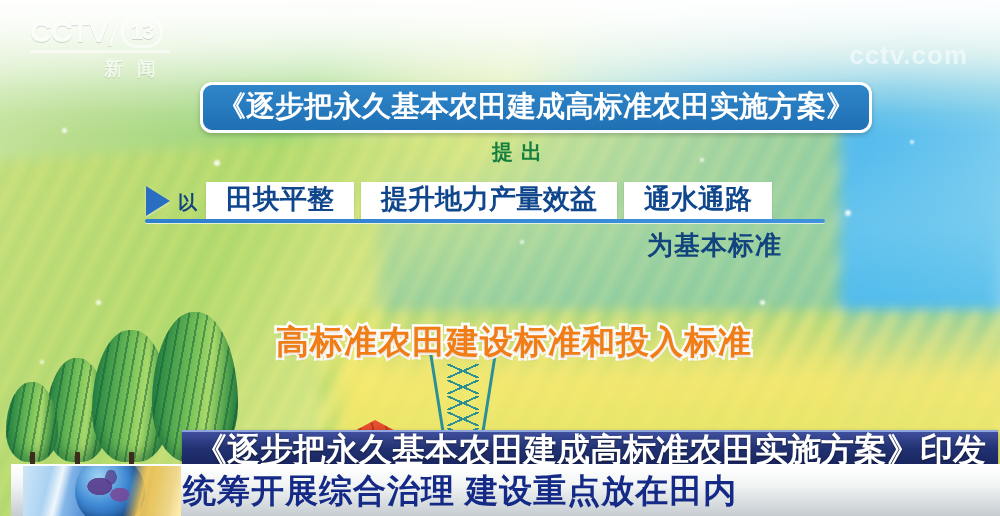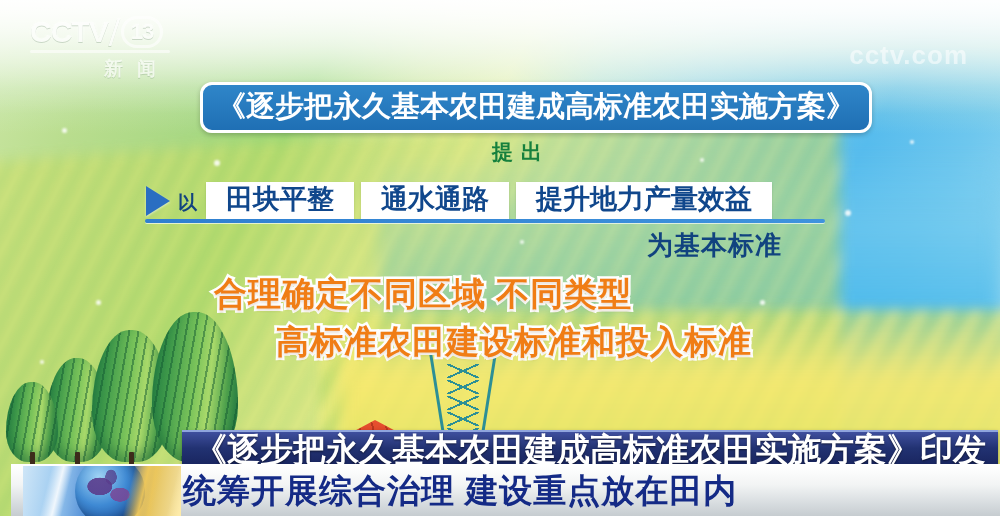--- a/index.html
+++ b/index.html
@@ -335,27 +335,26 @@
   <div class="pill">
     <span>《逐步把永久基本农田建成高标准农田实施方案》</span>
   </div>
 
   <div class="tichu">提出</div>
 
   <div class="crit">
     <div class="tri"></div>
     <div class="yi">以</div>
     <div class="chip">田块平整</div>
+    <div class="chip">提升地力产量效益</div>
     <div class="chip">通水通路</div>
-    <div class="chip">提升地力产量效益</div>
   </div>
   <div class="crit-rule"></div>
   <div class="std">为基本标准</div>
 
-  <div class="orange l1">合理确定不同区域 不同类型</div>
   <div class="orange l2">高标准农田建设标准和投入标准</div>
 
   <div class="banner-top">
     <span>《逐步把永久基本农田建成高标准农田实施方案》印发</span>
   </div>
 
   <div class="banner-bottom">
     <div class="globe">
       <div class="sphere"></div>
       <div class="land"></div>

